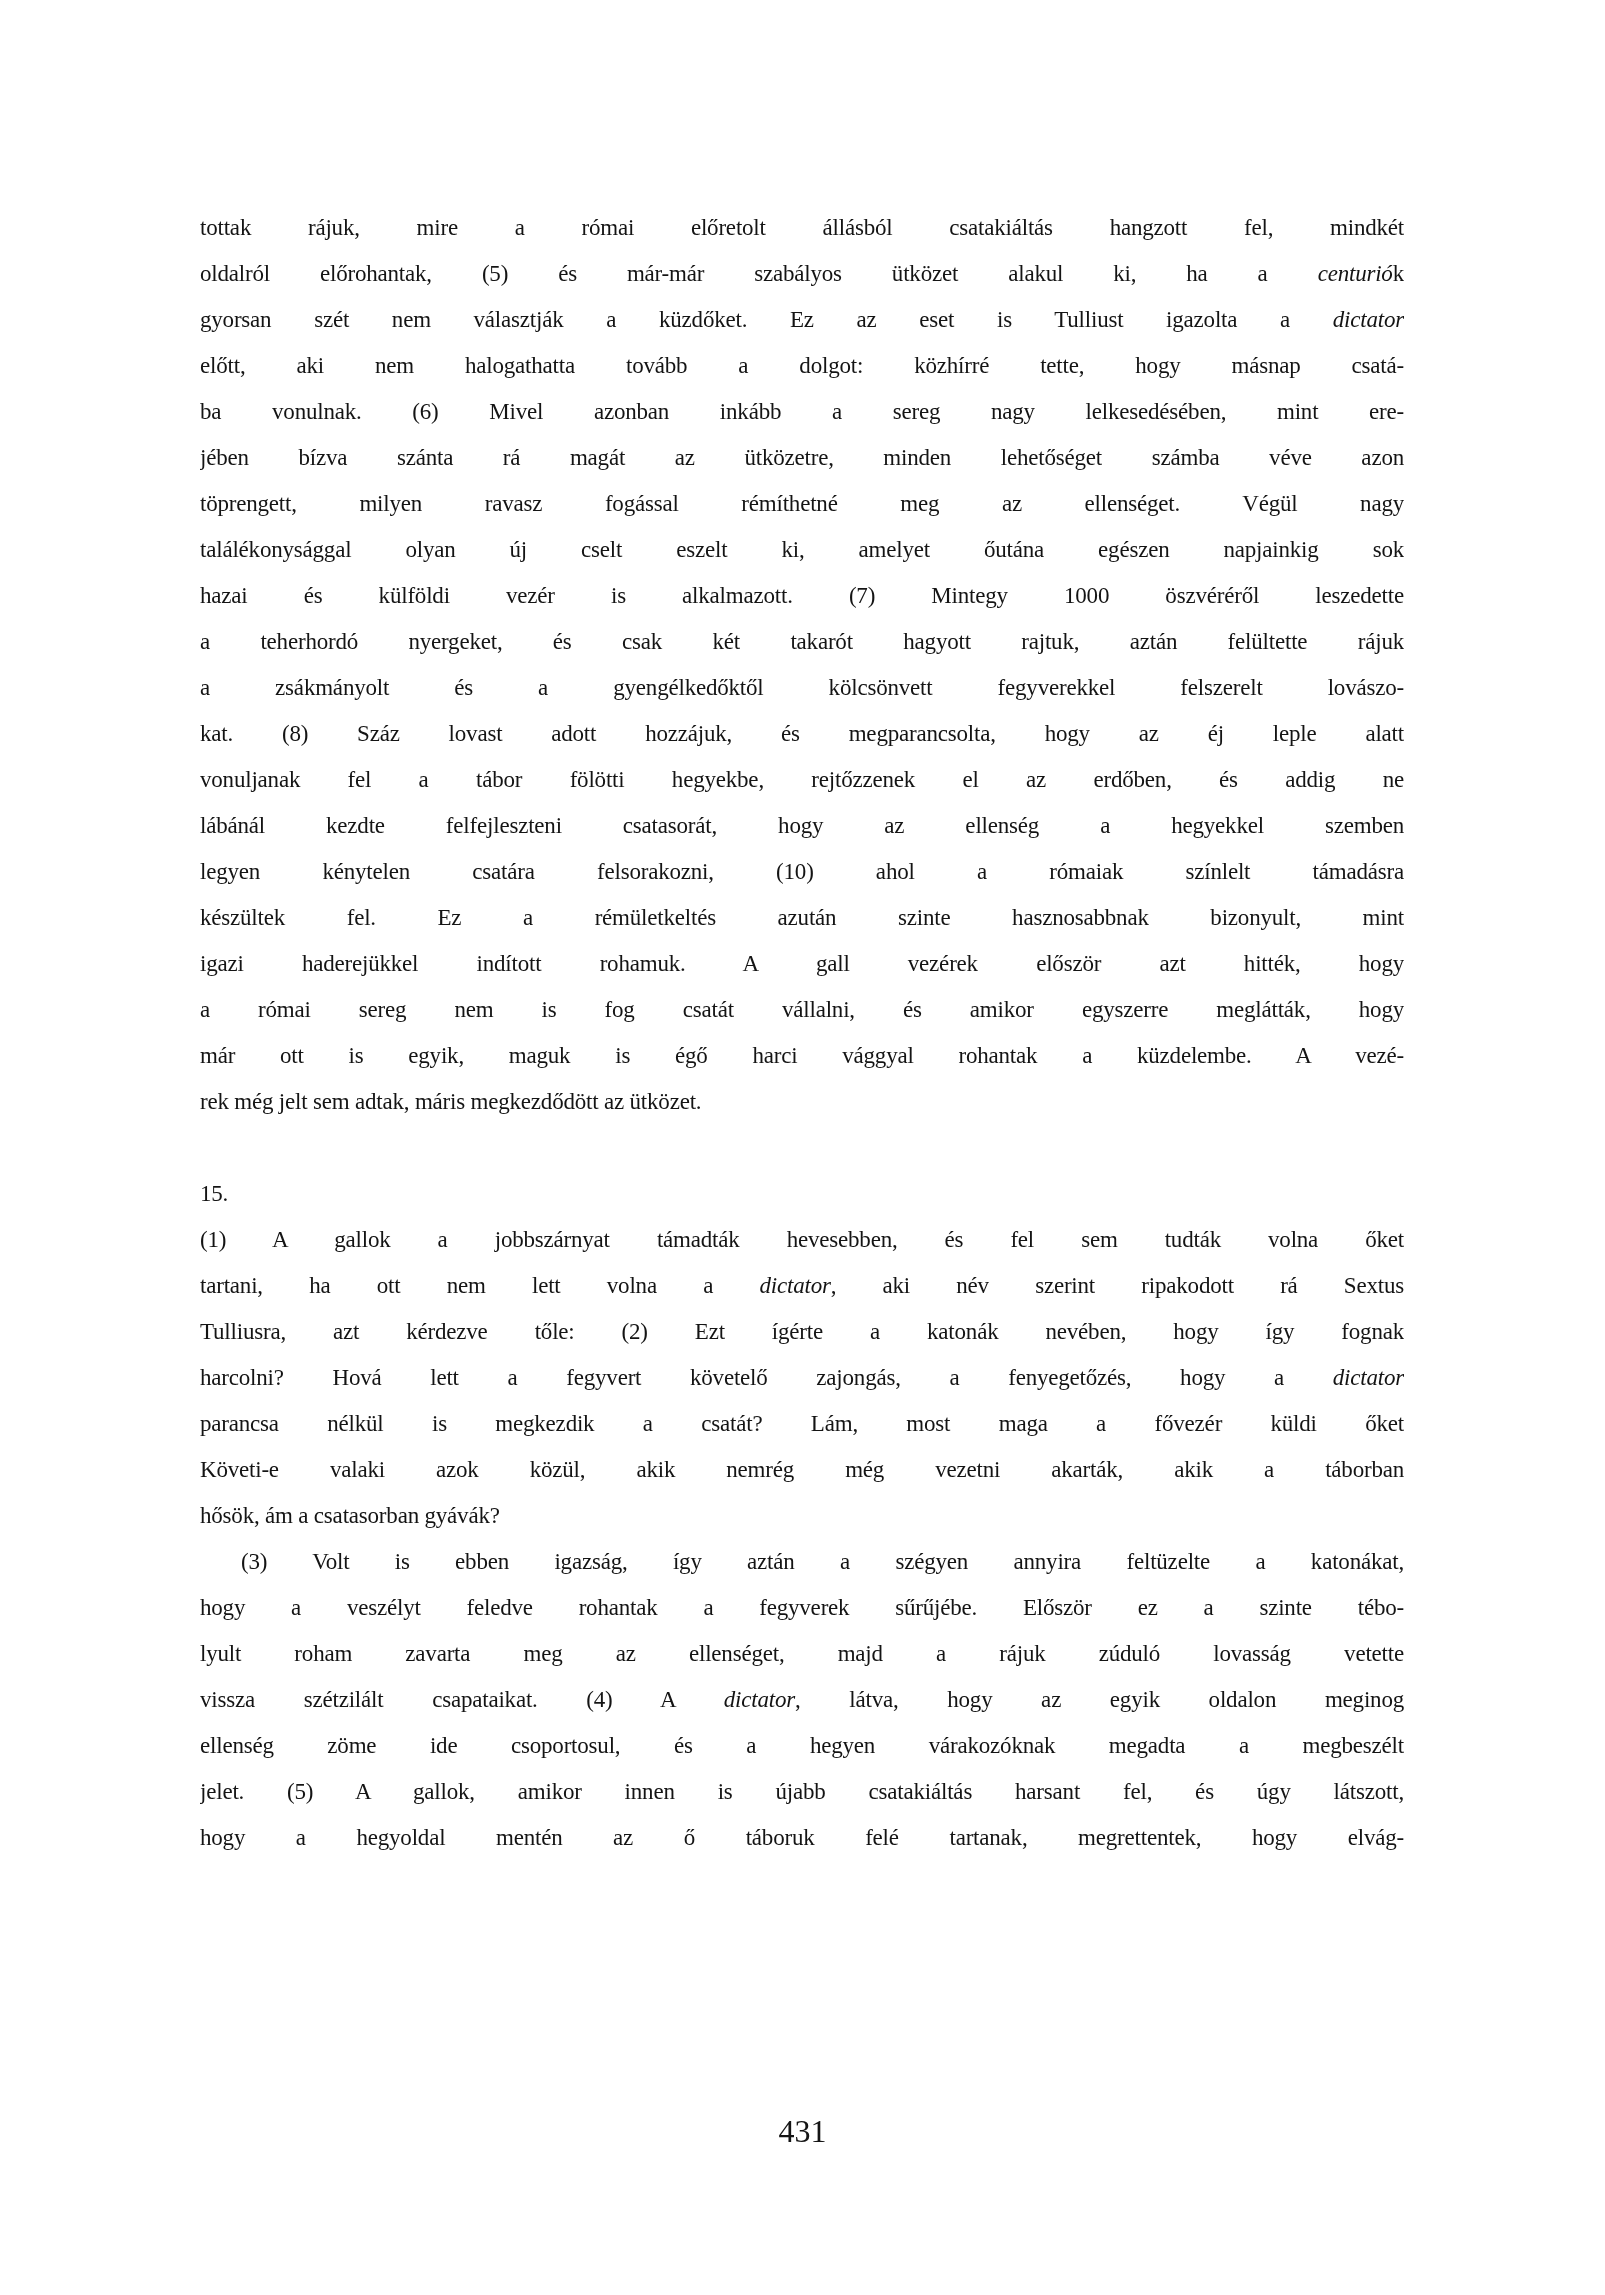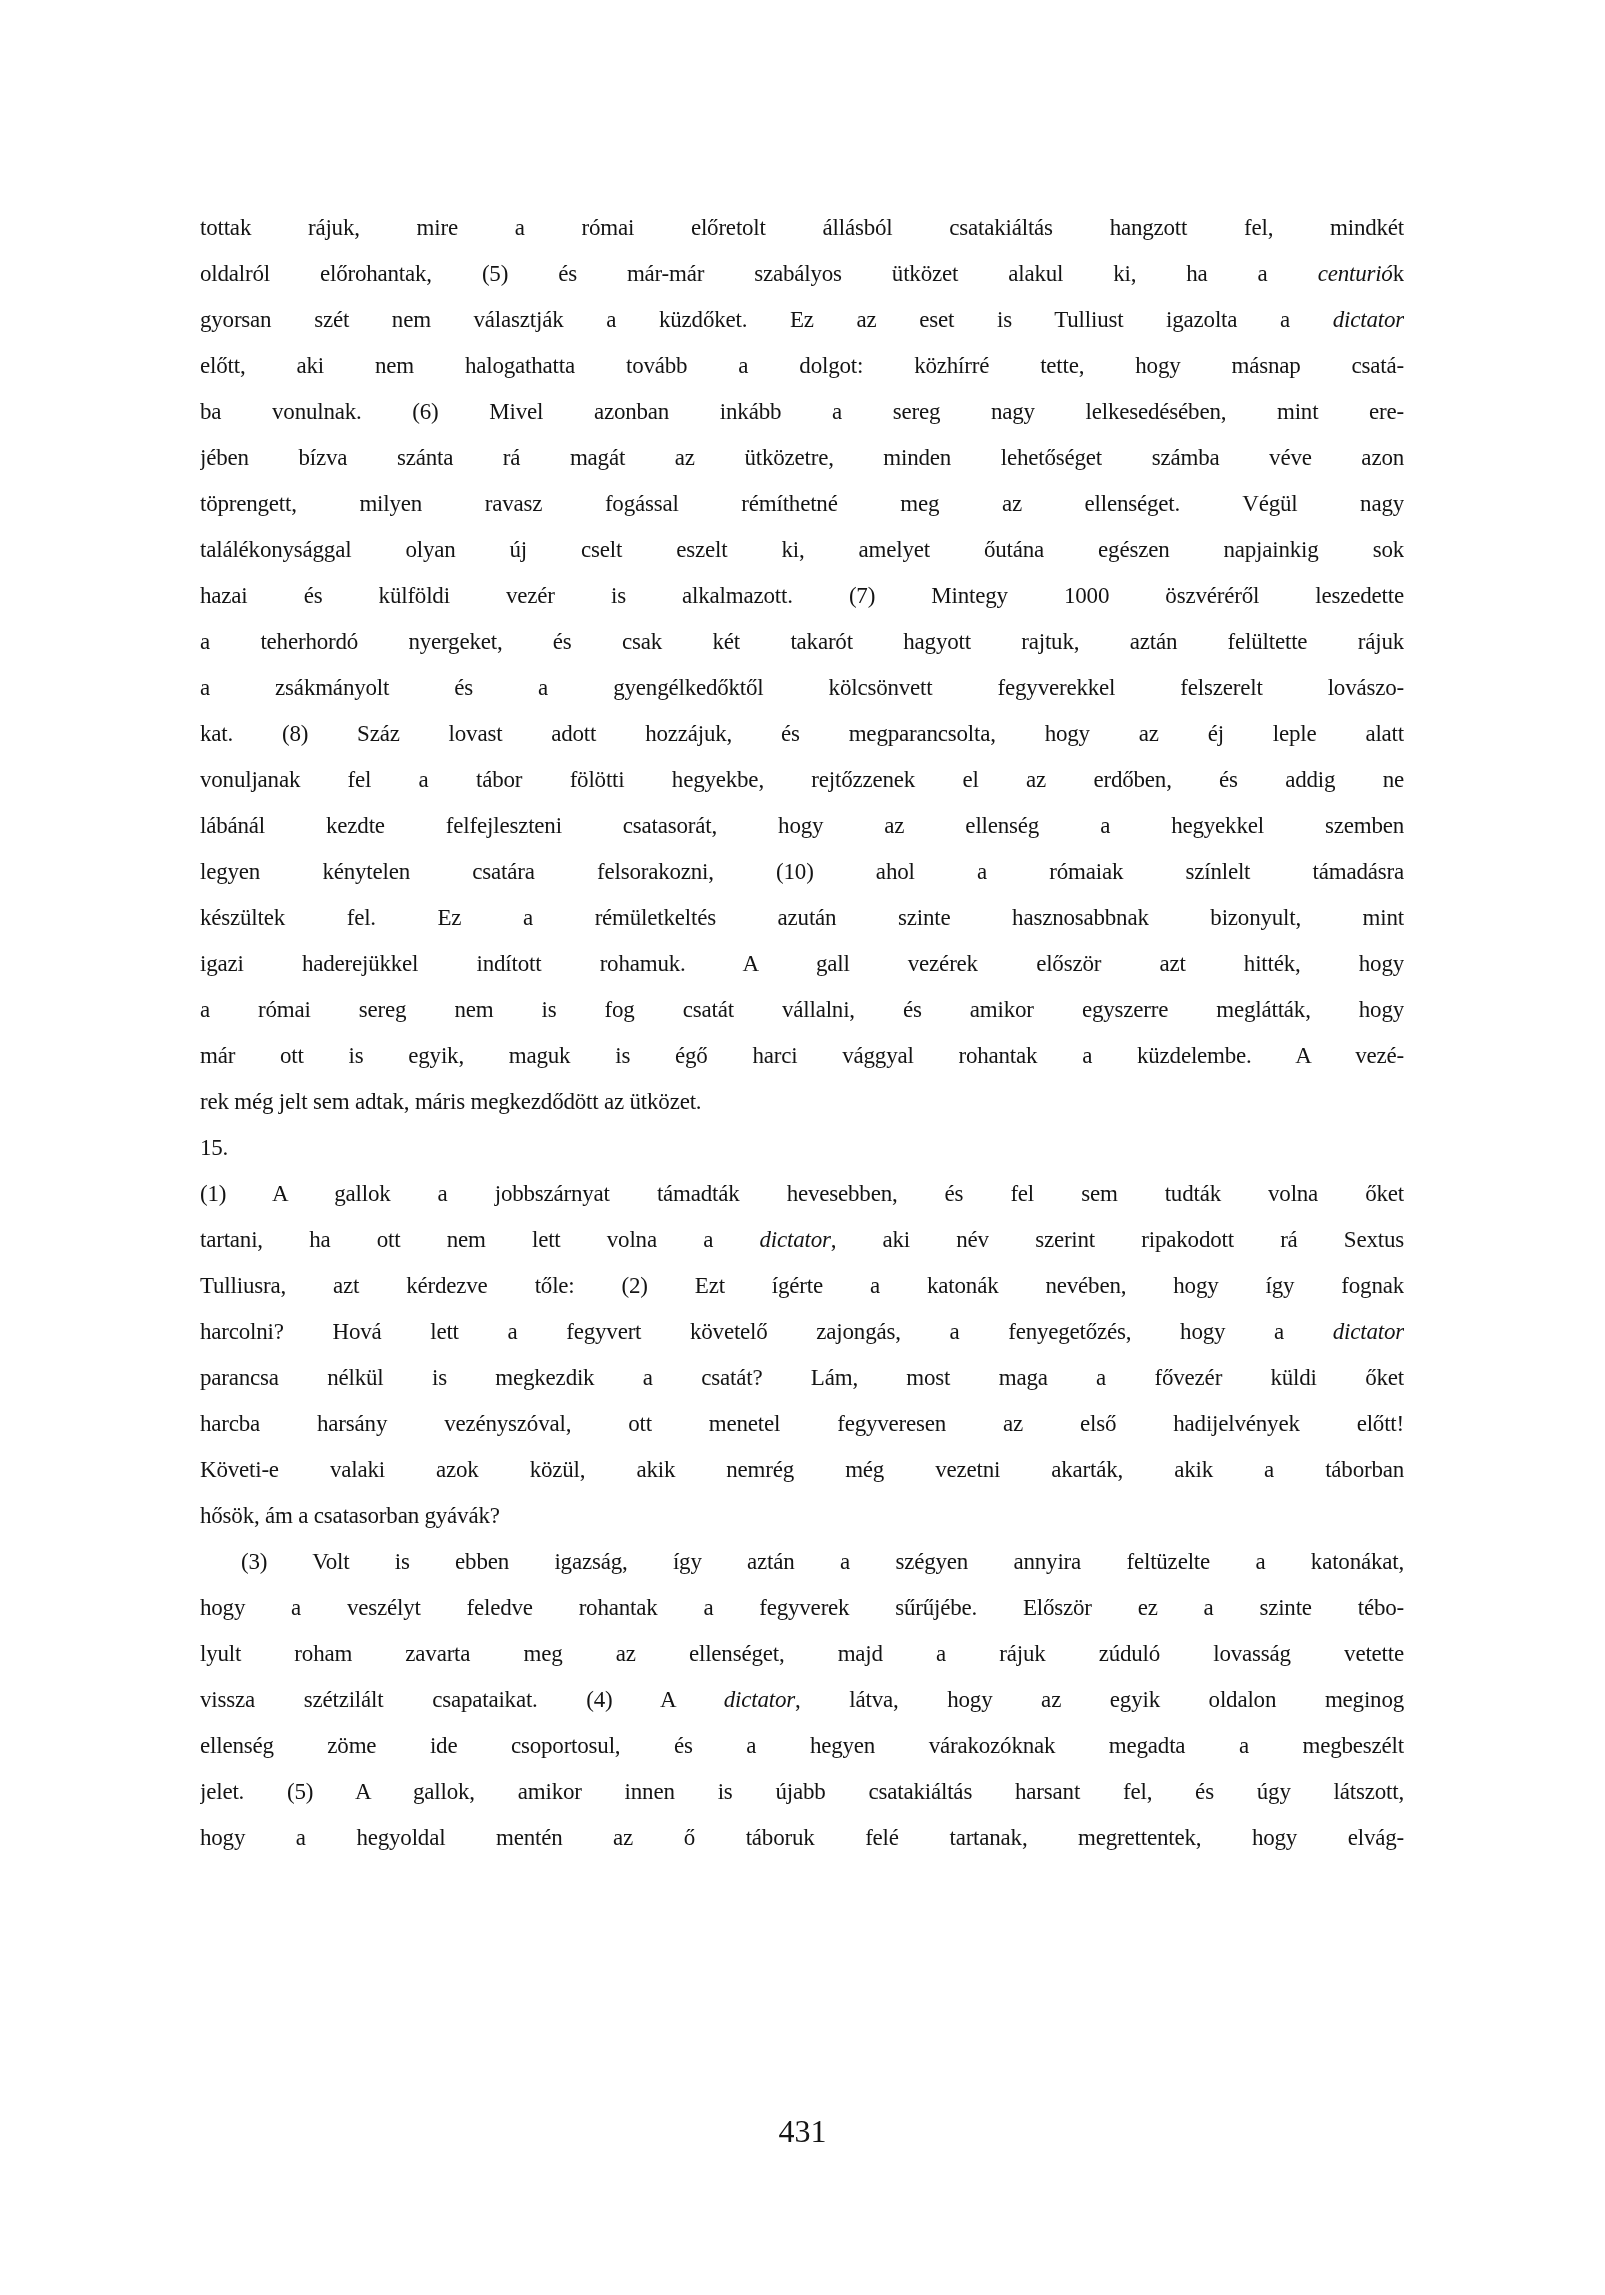--- a/index.html
+++ b/index.html
@@ -48,20 +48,21 @@
     content: none;
   }
   .text-line.indent-first {
     text-indent: 41px;
   }
   .section-heading {
     height: 46px;
     text-align: left;
   }
   .blank-line-before {
+    margin-top: 46px;
   }
   i { font-style: italic; }
   .page-number {
     position: absolute;
     left: 0;
     width: 100%;
     top: 2108px;
     text-align: center;
     font-size: 32px;
     line-height: 46px;
@@ -91,21 +92,20 @@
       <div class="text-line">igazi haderejükkel indított rohamuk. A gall vezérek először azt hitték, hogy</div>
       <div class="text-line">a római sereg nem is fog csatát vállalni, és amikor egyszerre meglátták, hogy</div>
       <div class="text-line">már ott is egyik, maguk is égő harci vággyal rohantak a küzdelembe. A vezé-</div>
       <div class="text-line last-line">rek még jelt sem adtak, máris megkezdődött az ütközet.</div>
       <div class="section-heading blank-line-before">15.</div>
       <div class="text-line">(1) A gallok a jobbszárnyat támadták hevesebben, és fel sem tudták volna őket</div>
       <div class="text-line">tartani, ha ott nem lett volna a <i>dictator</i>, aki név szerint ripakodott rá Sextus</div>
       <div class="text-line">Tulliusra, azt kérdezve tőle: (2) Ezt ígérte a katonák nevében, hogy így fognak</div>
       <div class="text-line">harcolni? Hová lett a fegyvert követelő zajongás, a fenyegetőzés, hogy a <i>dictator</i></div>
       <div class="text-line">parancsa nélkül is megkezdik a csatát? Lám, most maga a fővezér küldi őket</div>
-      <div class="text-line">harcba harsány vezényszóval, ott menetel fegyveresen az első hadijelvények előtt!</div>
       <div class="text-line">Követi-e valaki azok közül, akik nemrég még vezetni akarták, akik a táborban</div>
       <div class="text-line last-line">hősök, ám a csatasorban gyávák?</div>
       <div class="text-line indent-first">(3) Volt is ebben igazság, így aztán a szégyen annyira feltüzelte a katonákat,</div>
       <div class="text-line">hogy a veszélyt feledve rohantak a fegyverek sűrűjébe. Először ez a szinte tébo-</div>
       <div class="text-line">lyult roham zavarta meg az ellenséget, majd a rájuk zúduló lovasság vetette</div>
       <div class="text-line">vissza szétzilált csapataikat. (4) A <i>dictator</i>, látva, hogy az egyik oldalon meginog</div>
       <div class="text-line">ellenség zöme ide csoportosul, és a hegyen várakozóknak megadta a megbeszélt</div>
       <div class="text-line">jelet. (5) A gallok, amikor innen is újabb csatakiáltás harsant fel, és úgy látszott,</div>
       <div class="text-line">hogy a hegyoldal mentén az ő táboruk felé tartanak, megrettentek, hogy elvág-</div>
     </div>

